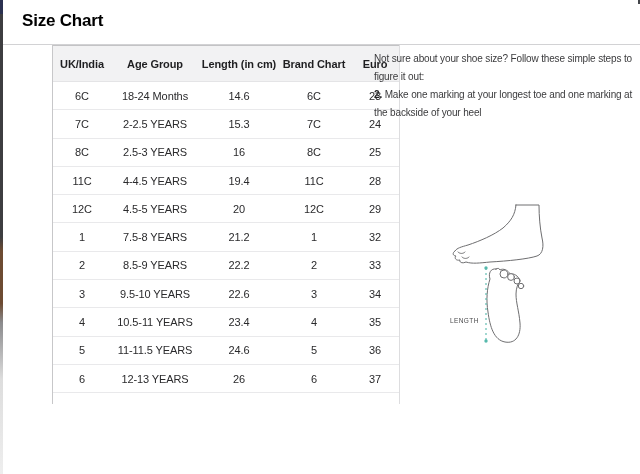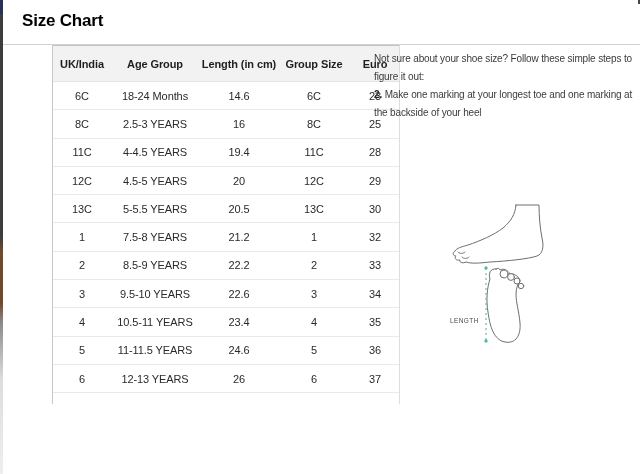--- a/index.html
+++ b/index.html
@@ -64,59 +64,59 @@
         <col class="c2">
         <col class="c3">
         <col class="c4">
         <col class="c5">
     </colgroup>
     <thead>
       <tr>
           <th>UK/India</th>
           <th>Age Group</th>
           <th>Length (in cm)</th>
-          <th>Group Size</th>
+          <th>Brand Chart</th>
           <th>Euro</th>
         </tr>
     </thead>
     <tbody>
         <tr>
           <td>6C</td>
           <td>18-24 Months</td>
           <td>14.6</td>
           <td>6C</td>
           <td>23</td>
         </tr>
         <tr>
+          <td>7C</td>
+          <td>2-2.5 YEARS</td>
+          <td>15.3</td>
+          <td>7C</td>
+          <td>24</td>
+        </tr>
+        <tr>
           <td>8C</td>
           <td>2.5-3 YEARS</td>
           <td>16</td>
           <td>8C</td>
           <td>25</td>
         </tr>
         <tr>
           <td>11C</td>
           <td>4-4.5 YEARS</td>
           <td>19.4</td>
           <td>11C</td>
           <td>28</td>
         </tr>
         <tr>
           <td>12C</td>
           <td>4.5-5 YEARS</td>
           <td>20</td>
           <td>12C</td>
           <td>29</td>
-        </tr>
-        <tr>
-          <td>13C</td>
-          <td>5-5.5 YEARS</td>
-          <td>20.5</td>
-          <td>13C</td>
-          <td>30</td>
         </tr>
         <tr>
           <td>1</td>
           <td>7.5-8 YEARS</td>
           <td>21.2</td>
           <td>1</td>
           <td>32</td>
         </tr>
         <tr>
           <td>2</td>

